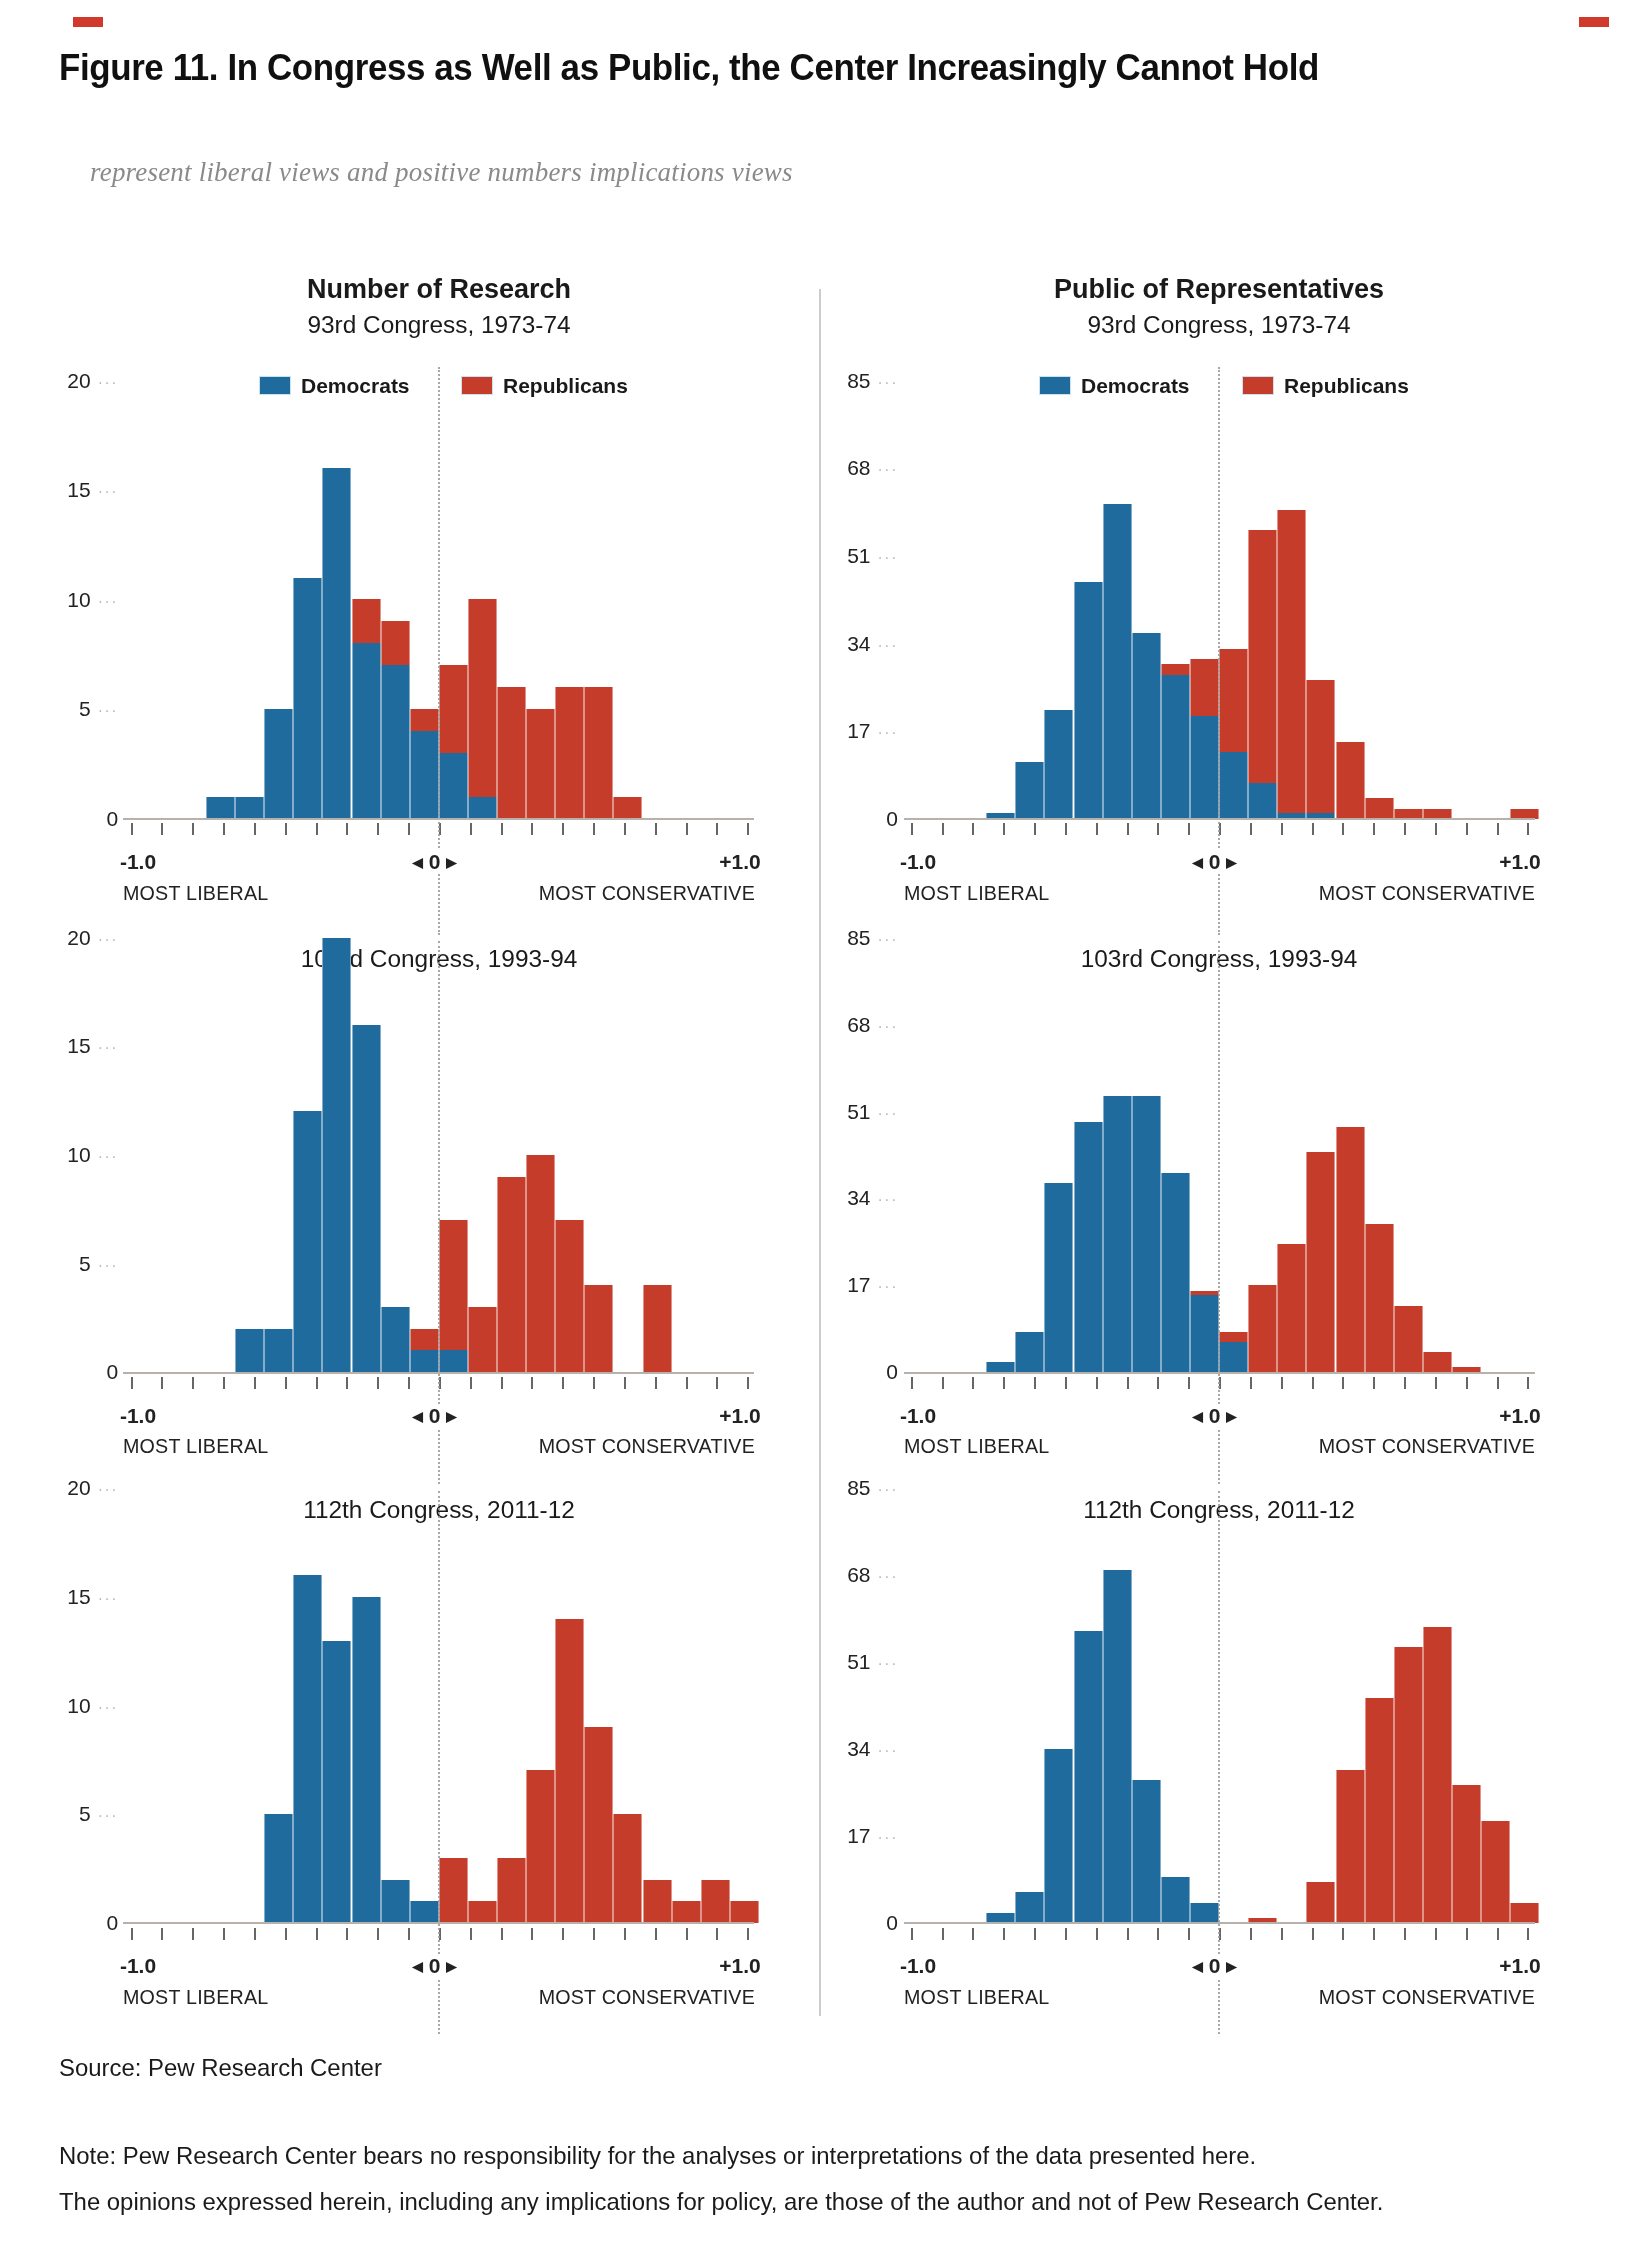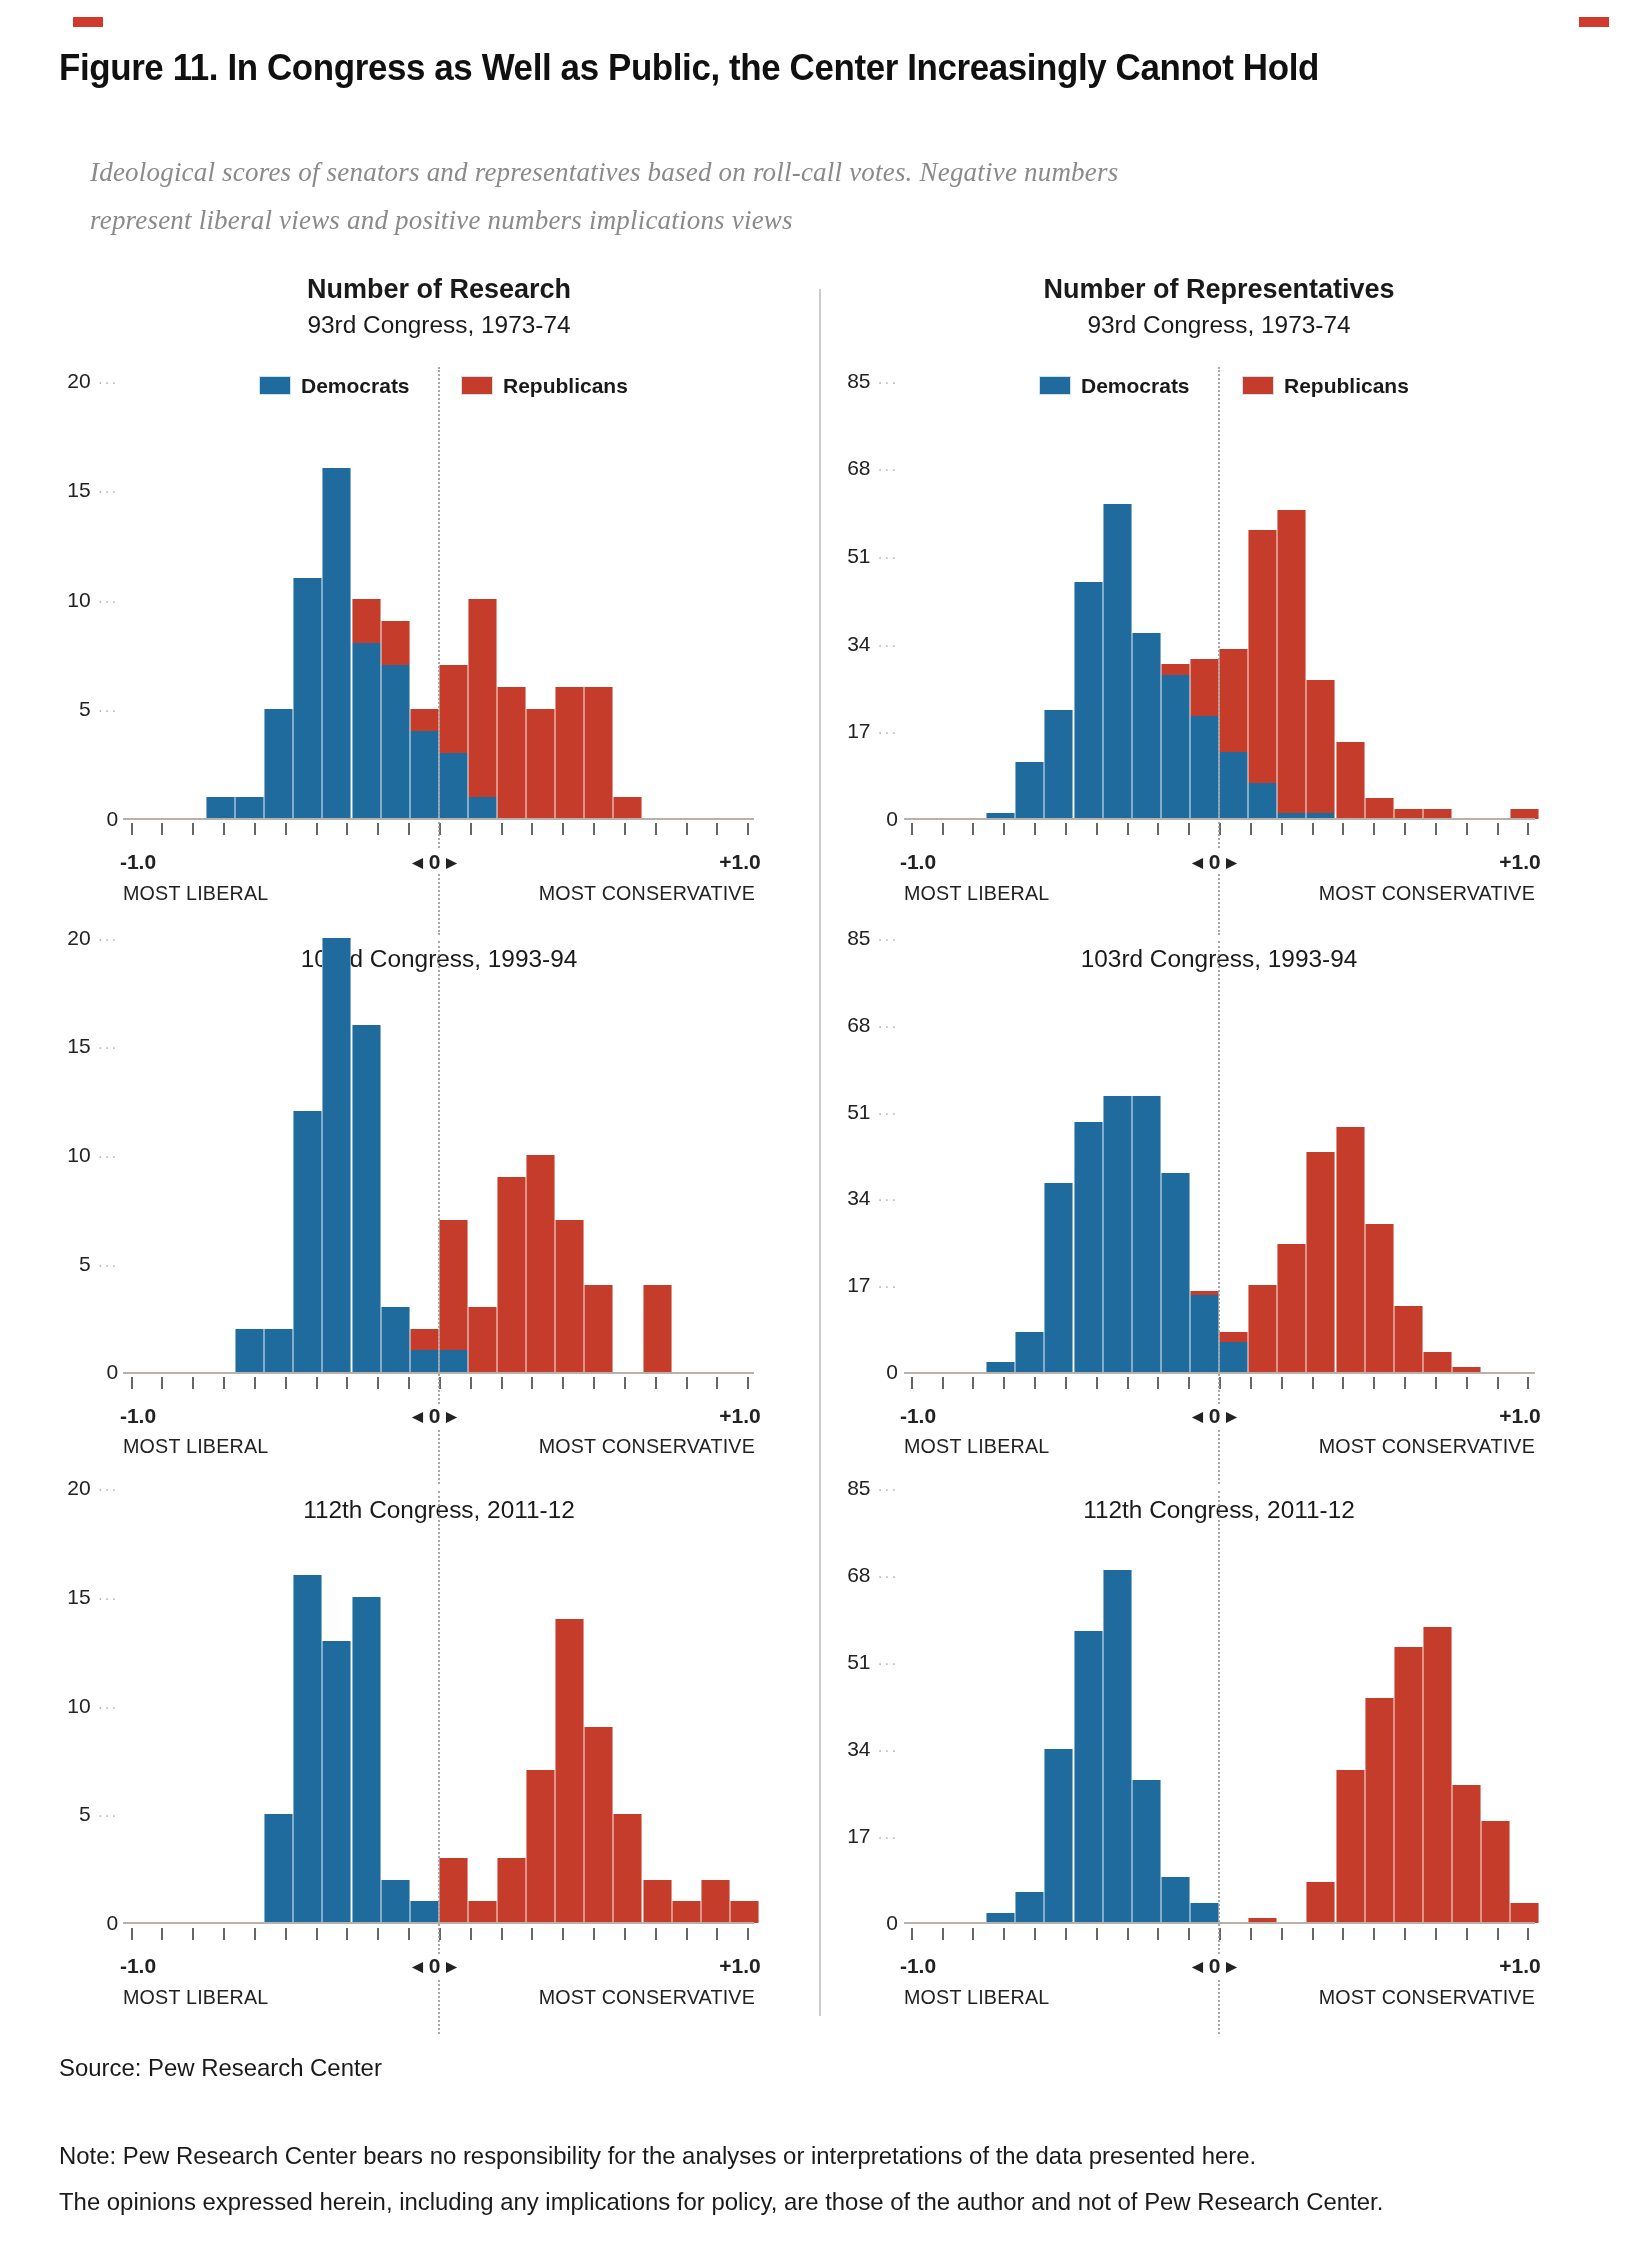--- a/index.html
+++ b/index.html
@@ -53,21 +53,20 @@
 </head>
 <body>
 
 <div class="page">
   <div class="corner-mark left" style="background: rgb(207, 58, 44);"></div>
   <div class="corner-mark right" style="background: rgb(207, 58, 44);"></div>
 
   <div class="main-title">Figure 11. In Congress as Well as Public, the Center Increasingly Cannot Hold</div>
 
   <div class="subtitle">
-    <div>Ideological scores of senators and representatives based on roll-call votes. Negative numbers</div>
     <div>represent liberal views and positive numbers implications views</div>
   </div>
 
   <div class="col-divider abs" style="left: 819px; top: 289px; height: 1727px; background: rgb(204, 204, 204);"></div>
 
   <div id="charts">
       <div>
         <div class="chart-header abs" style="left: 77px; top: 274px; width: 724px;">Number of Research</div>
         <div class="chart-subheader abs" style="left: 77px; top: 311px; width: 724px;">93rd Congress, 1973-74</div>
         <div class="ylabel abs" style="left: -7.9px; top: 819px; width: 126px; transform: translateY(-50%); text-align: right;"><span>0</span></div>
@@ -126,21 +125,21 @@
         <div class="legend-item abs" style="left: 260px; top: 376px; width: 156px; justify-content: flex-start; z-index: 5;">
           <div class="legend-swatch abs" style="position: static; background: rgb(31, 107, 158);"></div>
           <span class="legend-label">Democrats</span>
         </div>
         <div class="legend-item abs" style="left: 462px; top: 376px; z-index: 5;">
           <div class="legend-swatch abs" style="position: static; background: rgb(197, 60, 43);"></div>
           <span class="legend-label">Republicans</span>
         </div>
       </div>
       <div>
-        <div class="chart-header abs" style="left: 857px; top: 274px; width: 724px;">Number of Representatives</div>
+        <div class="chart-header abs" style="left: 857px; top: 274px; width: 724px;">Public of Representatives</div>
         <div class="chart-subheader abs" style="left: 857px; top: 311px; width: 724px;">93rd Congress, 1973-74</div>
         <div class="ylabel abs" style="left: 772px; top: 819px; width: 126px; transform: translateY(-50%); text-align: right;"><span>0</span></div>
         <div class="ylabel abs" style="left: 772px; top: 731px; width: 126px; transform: translateY(-50%); text-align: right;"><span>17</span><span class="dots">···</span></div>
         <div class="ylabel abs" style="left: 772px; top: 644px; width: 126px; transform: translateY(-50%); text-align: right;"><span>34</span><span class="dots">···</span></div>
         <div class="ylabel abs" style="left: 772px; top: 556px; width: 126px; transform: translateY(-50%); text-align: right;"><span>51</span><span class="dots">···</span></div>
         <div class="ylabel abs" style="left: 772px; top: 468px; width: 126px; transform: translateY(-50%); text-align: right;"><span>68</span><span class="dots">···</span></div>
         <div class="ylabel abs" style="left: 772px; top: 381px; width: 126px; transform: translateY(-50%); text-align: right;"><span>85</span><span class="dots">···</span></div>
         <div class="bar abs" style="left: 1161px; top: 664px; width: 29px; height: 155px; background: rgb(197, 60, 43); z-index: 1;"></div>
         <div class="bar abs" style="left: 1190px; top: 659px; width: 29px; height: 160px; background: rgb(197, 60, 43); z-index: 1;"></div>
         <div class="bar abs" style="left: 1219px; top: 649px; width: 29px; height: 170px; background: rgb(197, 60, 43); z-index: 1;"></div>

